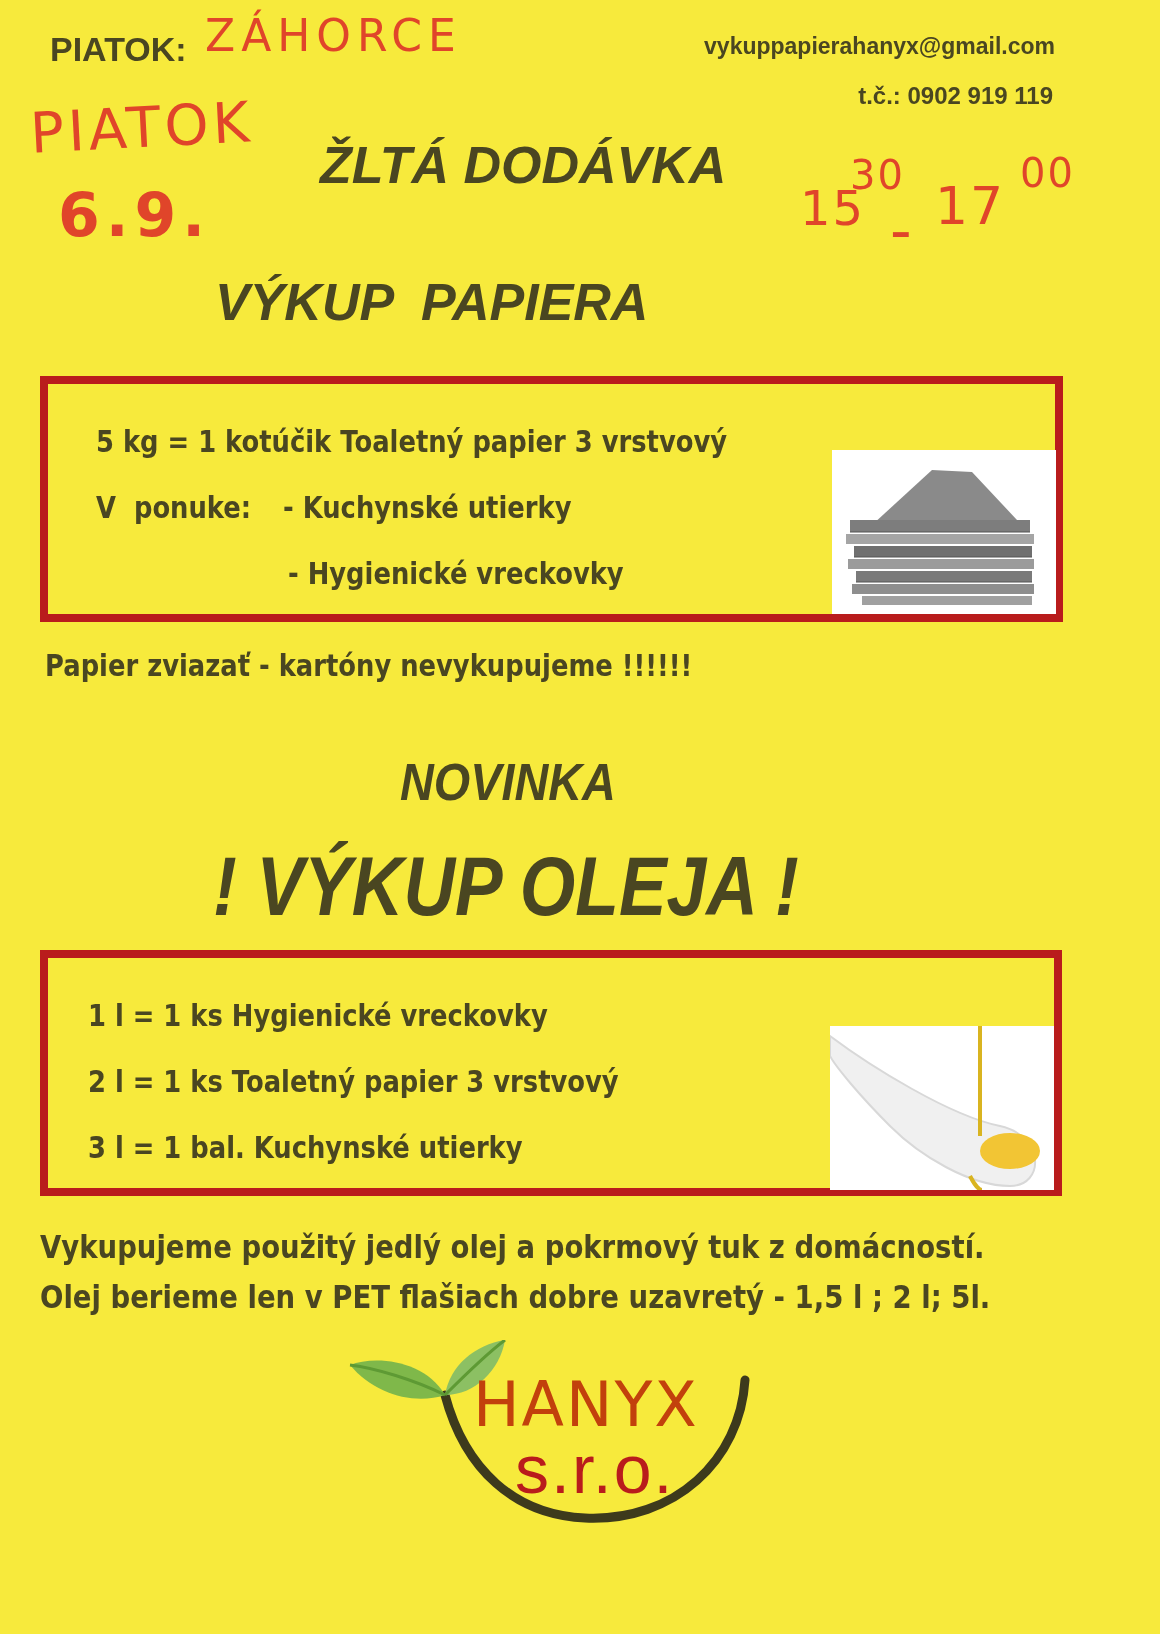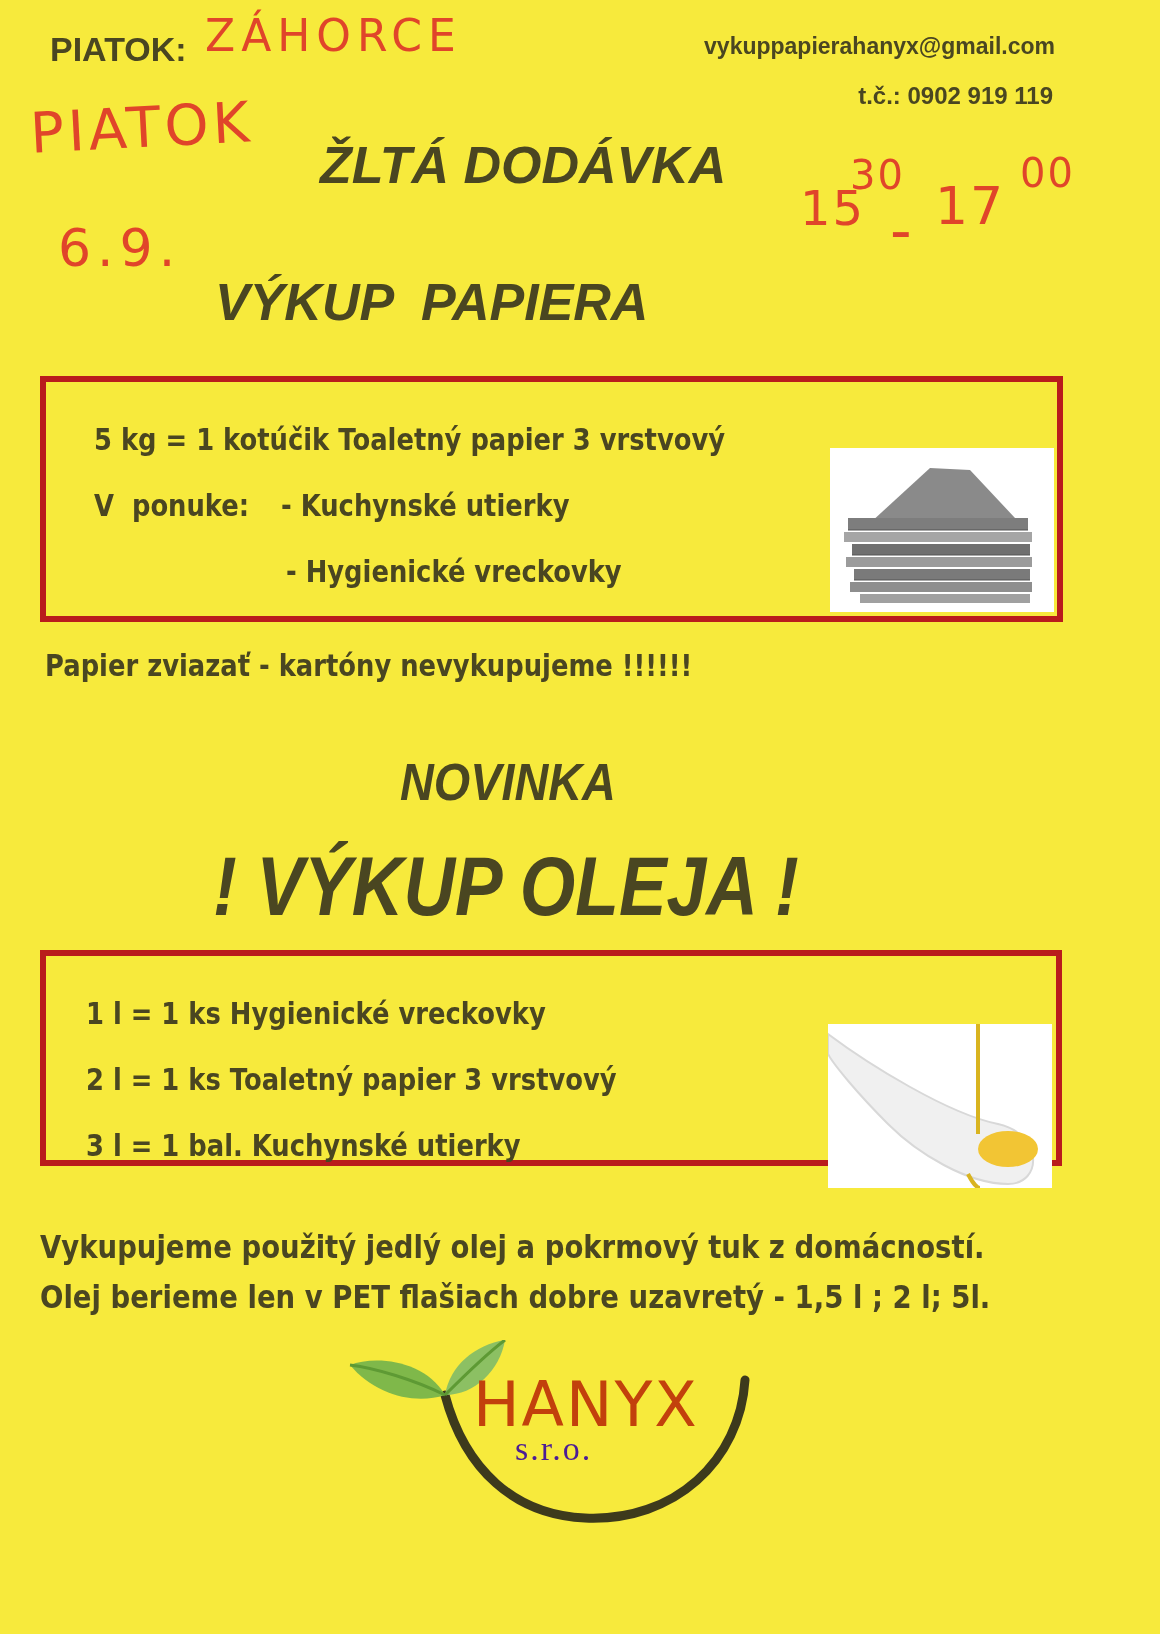--- a/index.html
+++ b/index.html
@@ -16,41 +16,41 @@
   .red {
     color:#e0452a; font-family:"DejaVu Sans", sans-serif;
     position:absolute; font-weight:bold; letter-spacing:2px;
   }
   .abs { position:absolute; }
   .condensed {
     font-family:"DejaVu Sans", sans-serif; font-weight:bold;
     transform-origin:left center; white-space:nowrap;
   }
   .box {
-    position:absolute; border:6px solid #b91c1c; box-sizing:border-box;
+    position:absolute; border:8px solid #b91c1c; box-sizing:border-box;
   }
   .photo {
     position:absolute; background:#ffffff; overflow:hidden;
   }
 </style>
 </head>
 <body>
 
 <div class="paper">
 
   <div class="abs dark" style="left:50px; top:30px; font-size:34px; font-weight:bold;">PIATOK:</div>
 
   <div class="red" style="left:205px; top:10px; font-size:44px; font-weight:normal; letter-spacing:6px;">ZÁHORCE</div>
 
   <div class="abs dark" style="right:105px; top:33px; font-size:23px; font-weight:bold;">vykuppapierahanyx@gmail.com</div>
   <div class="abs dark" style="right:107px; top:82px; font-size:24px; font-weight:bold;">t.č.: 0902 919 119</div>
 
   <div class="red" style="left:30px; top:95px; font-size:56px; font-weight:normal; letter-spacing:4px; transform:rotate(-3deg);">PIATOK</div>
 
-  <div class="red" style="left:58px; top:180px; font-size:52px; font-weight:normal; letter-spacing:6px;margin-top:38px;">6.9.</div>
+  <div class="red" style="left:58px; top:180px; font-size:60px; font-weight:bold; letter-spacing:6px;">6.9.</div>
 
   <div class="abs dark" style="left:320px; top:135px; font-size:52px; font-weight:bold; font-style:italic;">ŽLTÁ DODÁVKA</div>
 
   <div class="red" style="left:800px; top:180px; font-size:48px; font-weight:normal;">15</div>
   <div class="red" style="left:850px; top:152px; font-size:40px; font-weight:normal;">30</div>
   <div class="red" style="left:890px; top:195px; font-size:60px; font-weight:normal;">-</div>
   <div class="red" style="left:935px; top:176px; font-size:52px; font-weight:normal;">17</div>
   <div class="red" style="left:1020px; top:150px; font-size:40px; font-weight:normal;">00</div>
 
   <div class="abs dark" style="left:215px; top:272px; font-size:52px; font-weight:bold; font-style:italic; white-space:pre;">VÝKUP  PAPIERA</div>
@@ -83,21 +83,21 @@
       </svg>
     </div>
   </div>
 
   <div class="abs dark condensed" style="left:45px; top:648px; font-size:30px; transform:scaleX(0.86);">Papier zviazať - kartóny nevykupujeme !!!!!!</div>
 
   <div class="abs dark" style="left:400px; top:752px; font-size:52px; font-weight:bold; font-style:italic; transform:scaleX(0.9); transform-origin:left center;">NOVINKA</div>
 
   <div class="abs dark" style="left:213px; top:838px; font-size:84px; font-weight:bold; font-style:italic; transform:scaleX(0.85); transform-origin:left center; white-space:nowrap;">! VÝKUP OLEJA !</div>
 
-  <div class="box" style="left:40px; top:950px; width:1022px; height:216px;">
+  <div class="box" style="left:40px; top:950px; width:1022px; height:246px;">
     <div class="abs dark condensed" style="left:40px; top:40px; font-size:30px; transform:scaleX(0.86);">1 l = 1 ks Hygienické vreckovky</div>
     <div class="abs dark condensed" style="left:40px; top:106px; font-size:30px; transform:scaleX(0.86);">2 l = 1 ks Toaletný papier 3 vrstvový</div>
     <div class="abs dark condensed" style="left:40px; top:172px; font-size:30px; transform:scaleX(0.86);">3 l = 1 bal. Kuchynské utierky</div>
 
     <div class="photo" style="left:782px; top:68px; width:224px; height:164px;">
       <svg width="224" height="164" viewBox="0 0 224 164">
         <path d="M0,10 C40,40 120,90 170,100 C215,110 215,160 180,160 C140,160 90,130 60,100 C30,70 5,40 0,30 Z" fill="#f0f0f0" stroke="#d8d8d8" stroke-width="2"></path>
         <ellipse cx="180" cy="125" rx="30" ry="18" fill="#f2c534"></ellipse>
         <rect x="148" y="0" width="4" height="110" fill="#d9b420"></rect>
         <path d="M140,150 C145,160 150,164 152,164" stroke="#d9b420" stroke-width="4" fill="none"></path>
@@ -113,16 +113,16 @@
 
       <path d="M100,55 C120,130 170,175 240,178 C330,182 395,120 400,40" stroke="#3d3a1c" stroke-width="9" fill="none" stroke-linecap="round"></path>
 
       <path d="M100,55 C80,20 30,15 5,25 C30,55 70,65 100,55 Z" fill="#7fb84a"></path>
       <path d="M100,55 C70,40 30,28 5,25" stroke="#5e9a34" stroke-width="3" fill="none"></path>
 
       <path d="M100,55 C105,25 130,5 160,0 C155,30 130,55 100,55 Z" fill="#8cc063"></path>
       <path d="M100,55 C120,35 140,15 160,0" stroke="#5e9a34" stroke-width="3" fill="none"></path>
     </svg>
     <div class="abs" style="left:128px; top:28px; font-size:62px; color:#c2410c; font-family:'DejaVu Sans', sans-serif; letter-spacing:2px;">HANYX</div>
-    <div class="abs" style="left:170px; top:90px; font-size:34px; color:#4c1d95; font-family:Liberation Serif, serif; letter-spacing:2px;">s.r.o.</div>
+    <div class="abs" style="left:170px; top:90px; font-size:68px; color:#b91c1c; font-family:Liberation Sans, sans-serif; letter-spacing:2px;">s.r.o.</div>
   </div>
 
 </div>
 
 </body></html>

